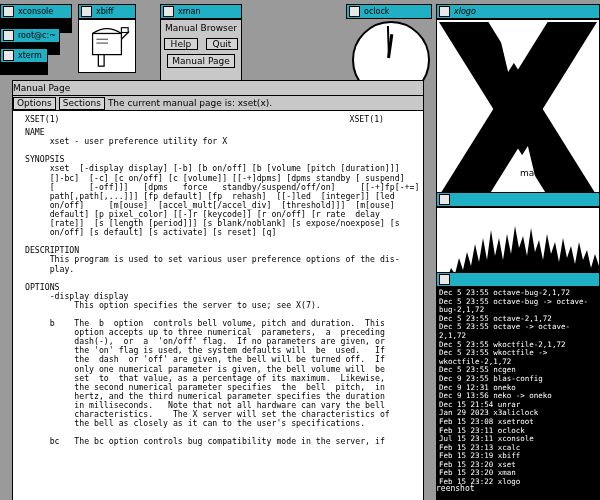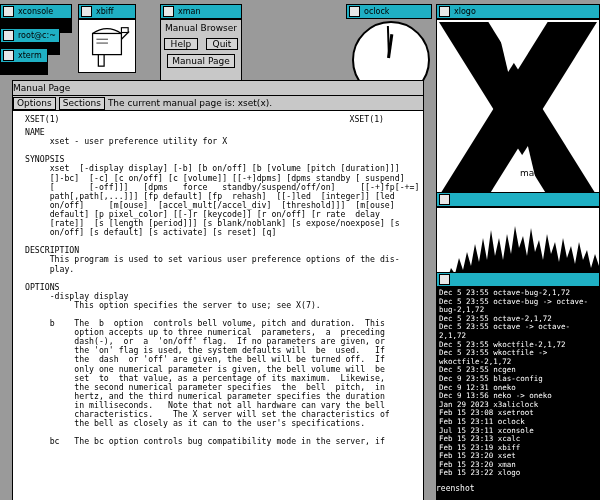--- a/index.html
+++ b/index.html
@@ -46,21 +46,21 @@
   }
   #xman .wide{display:block;margin:3px 6px 0 6px;padding:1px 0;}
 
   
   #oclock{left:346px;top:4px;width:86px;}
   #oclock .body{height:78px;position:relative;}
   .clockface{position:absolute;left:6px;top:2px;width:74px;height:74px;border-radius:50%;background:#fff;border:2px solid #000;}
   .hand{position:absolute;background:#000;transform-origin:bottom center;}
 
   
-  #xlogo{left:436px;top:4px;width:164px;}
+  #xlogo{left:436px;top:4px;width:164px;font-style:italic;}
   #xlogo .body{height:178px;background:#fff;border:1px solid #000;position:relative;overflow:hidden;}
   .xglyph{position:absolute;left:0;top:0;width:100%;height:100%;}
 
   
   #macbook{position:absolute;left:520px;top:168px;font-family:"DejaVu Sans",sans-serif;font-size:9px;color:#000;}
   #xload{left:436px;top:192px;width:164px;}
   #xload .body{height:72px;background:#fff;border:1px solid #000;position:relative;overflow:hidden;}
 
   
   #logwin{left:436px;top:272px;width:164px;}
@@ -191,20 +191,21 @@
       <div>Dec  5 23:55 octave-bug-2,1,72</div>
       <div>Dec  5 23:55 octave-bug -&gt; octave-bug-2,1,72</div>
       <div>Dec  5 23:55 octave-2,1,72</div>
       <div>Dec  5 23:55 octave -&gt; octave-2,1,72</div>
       <div>Dec  5 23:55 wkoctfile-2,1,72</div>
       <div>Dec  5 23:55 wkoctfile -&gt; wkoctfile-2,1,72</div>
       <div>Dec  5 23:55 ncgen</div>
       <div>Dec  9 23:55 blas-config</div>
       <div>Dec  9 12:31 oneko</div>
       <div>Dec  9 13:56 neko -&gt; oneko</div>
+      <div>Dec 15 21:54 unrar</div>
       <div>Jan 29 2023 x3aliclock</div>
       <div>Feb 15 23:08 xsetroot</div>
       <div>Feb 15 23:11 oclock</div>
       <div>Jul 15 23:11 xconsole</div>
       <div>Feb 15 23:13 xcalc</div>
       <div>Feb 15 23:19 xbiff</div>
       <div>Feb 15 23:20 xset</div>
       <div>Feb 15 23:20 xman</div>
       <div>Feb 15 23:22 xlogo</div>
     </div>

